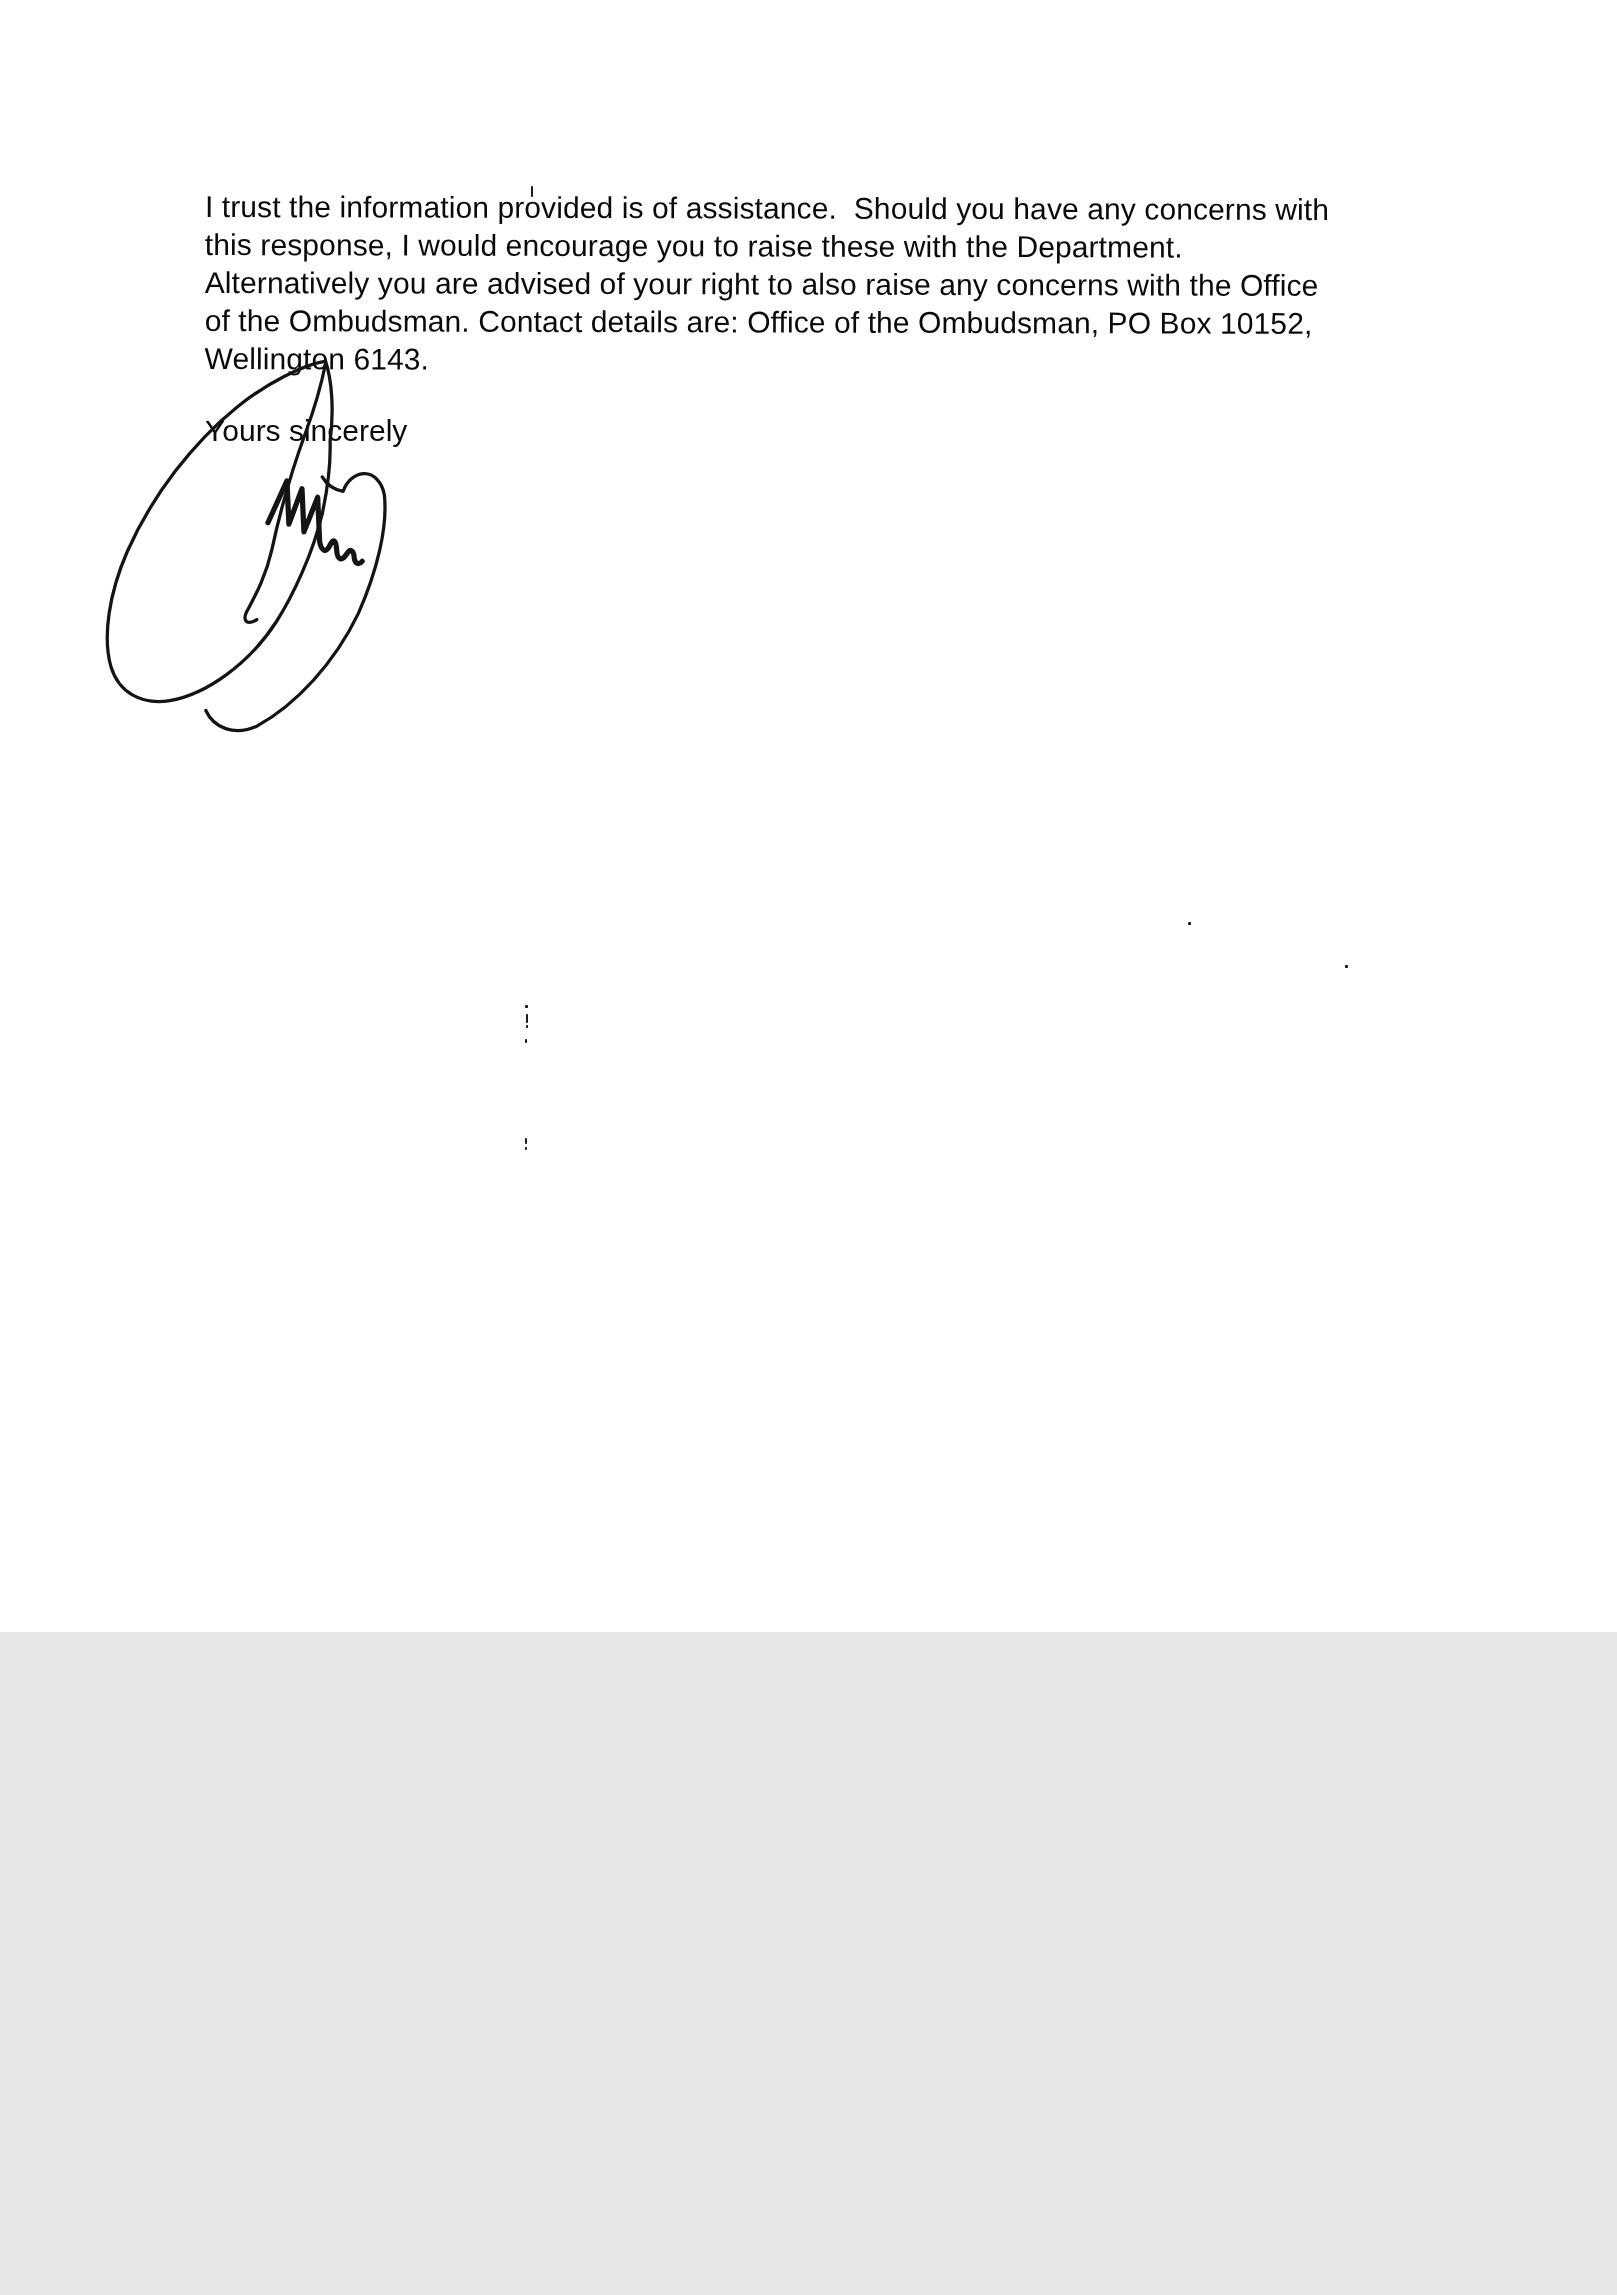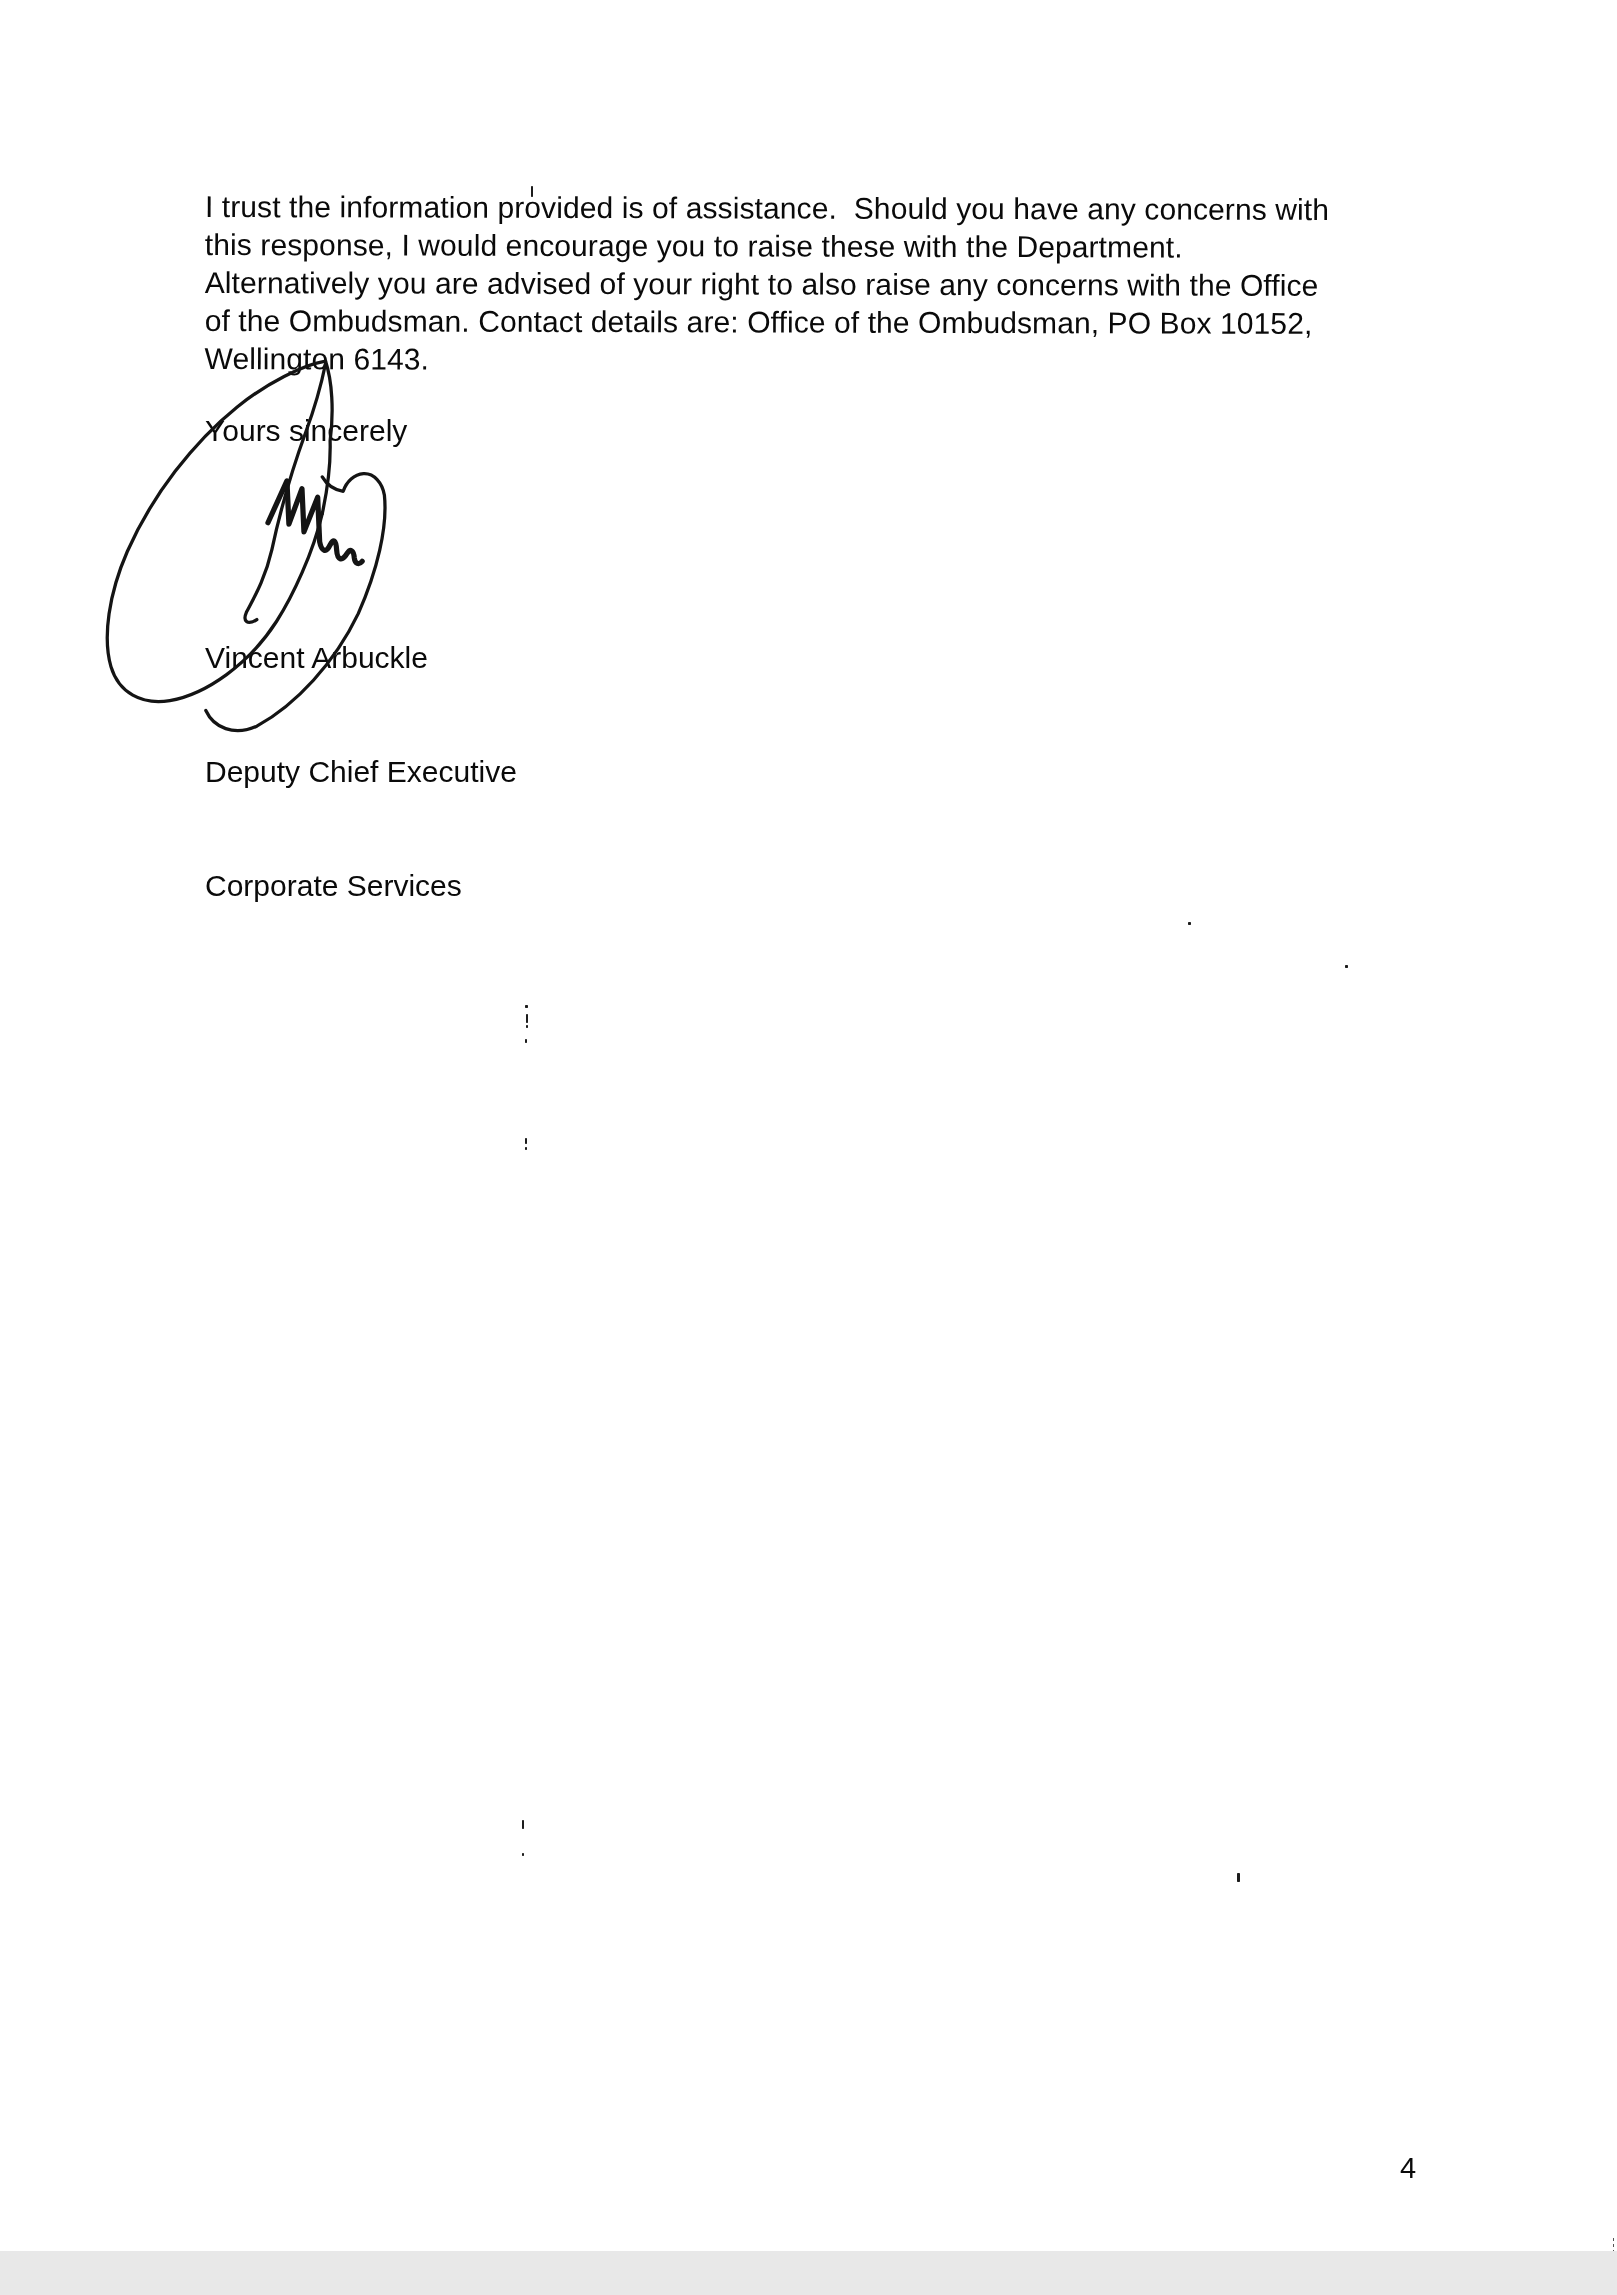--- a/index.html
+++ b/index.html
@@ -1,20 +1,20 @@
 <!DOCTYPE html>
 <html style="font-size:10.5px"><head>
 <meta charset="utf-8">
 <style>
   * { margin: 0; padding: 0; box-sizing: border-box; }
   html, body { background: #e8e8e8; }
   .page {
     position: relative;
     width: 1618px;
-    height: 2251px;
+    height: 1632px;
     background: #ffffff;
     overflow: hidden;
     font-family: "Liberation Sans", "DejaVu Sans", sans-serif;
     color: #0a0a0a;
   }
   .body-text {
     position: absolute;
     left: 205px;
     top: 188px;
     font-size: 30px;
@@ -67,25 +67,20 @@
   <div class="body-text">
     <div class="line">I trust the information provided is of assistance.  Should you have any concerns with</div>
     <div class="line">this response, I would encourage you to raise these with the Department.</div>
     <div class="line">Alternatively you are advised of your right to also raise any concerns with the Office</div>
     <div class="line">of the Ombudsman. Contact details are: Office of the Ombudsman, PO Box 10152,</div>
     <div class="line">Wellington 6143.</div>
   </div>
 
   <div class="closing">Yours sincerely</div>
 
-  <div class="signatory">
-    <div>Vincent Arbuckle</div>
-    <div>Deputy Chief Executive</div>
-    <div>Corporate Services</div>
-  </div>
 
   <svg class="signature-svg" id="sig-svg" viewBox="0 0 2472 3508" xmlns="http://www.w3.org/2000/svg" aria-hidden="true">
       <path d="M 497 552 C 462 558 408 585 362 622 C 295 676 232 757 194 843 C 166 907 156 974 169 1019 C 181 1059 216 1078 259 1071 C 315 1061 380 1015 422 950 C 447 911 478 845 492 785" fill="none" stroke="#141414" stroke-width="5" stroke-linecap="round" stroke-linejoin="round"></path>
       <path d="M 492 785 C 500 748 505 710 504 674 C 510 628 507 582 497 552" fill="none" stroke="#141414" stroke-width="5" stroke-linecap="round" stroke-linejoin="round"></path>
       <path d="M 497 556 C 488 600 478 630 467 660 C 448 712 430 770 415 840 C 404 888 385 918 376 936 C 370 950 378 956 392 947" fill="none" stroke="#141414" stroke-width="5" stroke-linecap="round" stroke-linejoin="round"></path>
       <path d="M 409 799 L 438 735 L 441 801 L 461 747 L 464 813 L 485 760 L 488 828 C 491 843 498 846 504 833 C 509 823 513 825 514 841 C 515 856 522 859 530 846 C 535 838 540 841 541 853 C 542 862 548 864 553 858" fill="none" stroke="#141414" stroke-width="8" stroke-linecap="round" stroke-linejoin="round"></path>
       <path d="M 492 729 C 499 741 511 749 524 751 C 529 736 541 725 555 724 C 571 723 584 738 587 757 C 592 806 576 872 547 938 C 511 1013 452 1077 392 1110 C 357 1126 326 1112 314 1086" fill="none" stroke="#141414" stroke-width="5" stroke-linecap="round" stroke-linejoin="round"></path>
     </svg>
 
   <div class="page-number">4</div>

